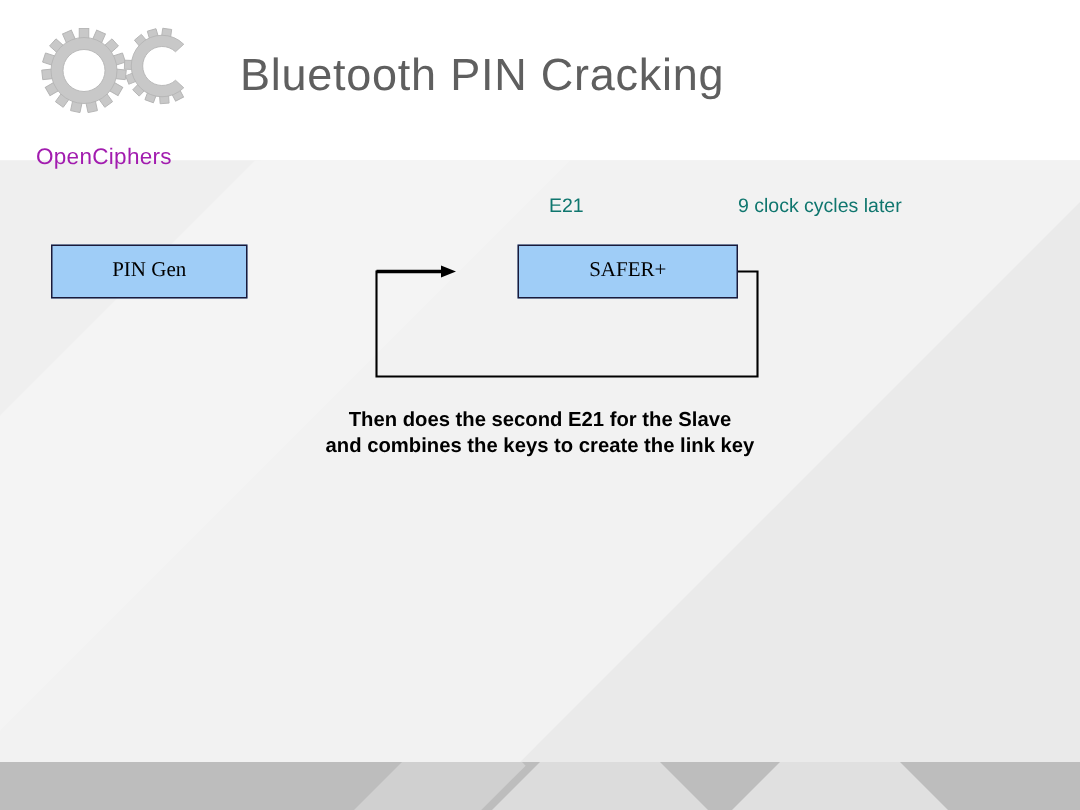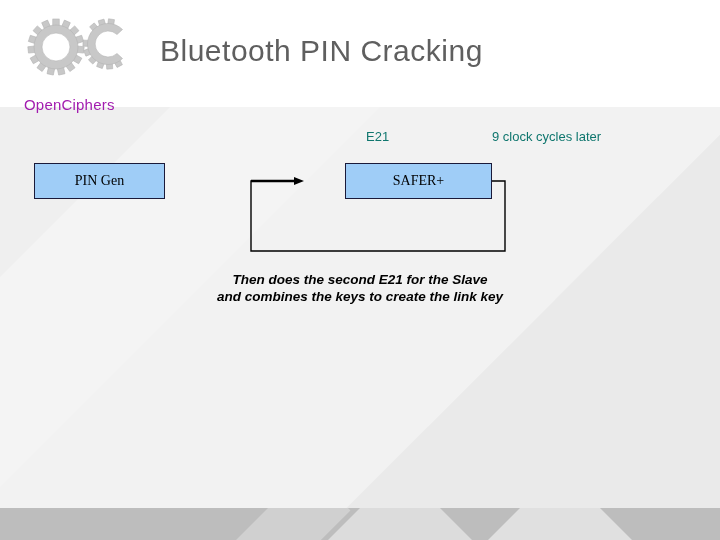--- a/index.html
+++ b/index.html
@@ -193,21 +193,21 @@
     position: absolute;
     left: 0;
     top: 271px;
     width: 720px;
     text-align: center;
     font-size: 13.5px;
     font-weight: bold;
     color: #000000;
     line-height: 17px;
   }
-  .caption-line { display: block; font-style: italic; }
+  .caption-line { display: block; }
 </style>
 </head>
 <body>
 
 <div id="slide">
 
   <div class="bg-content"></div>
   <div class="clipcontent">
     <div class="band band-content-1"></div>
     <div class="band band-content-2"></div>

